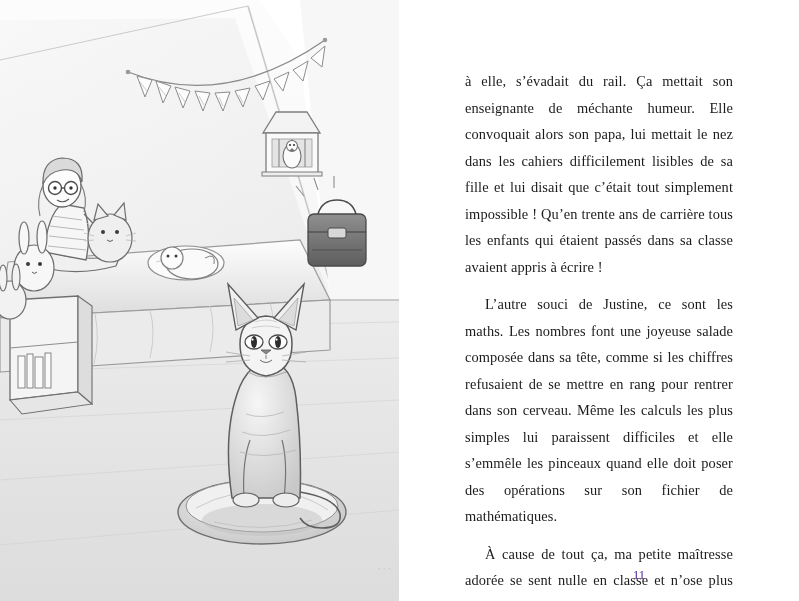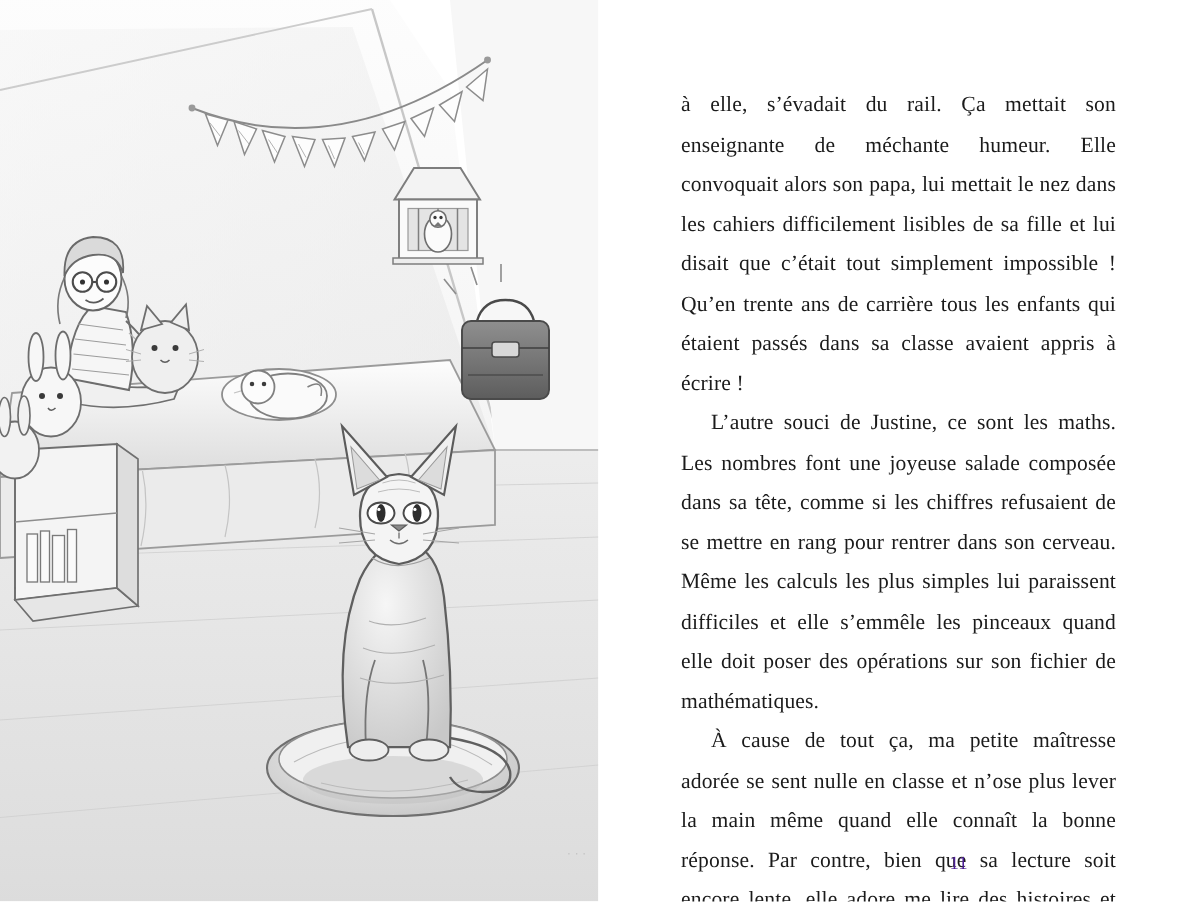--- a/index.html
+++ b/index.html
@@ -48,21 +48,21 @@
     top: 57px;
     width: 290px;
     font-size: 14.4px;
     line-height: 26.5px;
     color: #1b1b1b;
     text-align: justify;
     text-justify: inter-word;
     letter-spacing: 0.1px;
   }
   .text-block p {
-    margin: 0;
+    margin: 11px;
     text-indent: 20px;
   }
   .text-block p.first {
     text-indent: 0;
   }
   .folio {
     position: absolute;
     left: 0;
     top: 568px;
     width: 480px;

